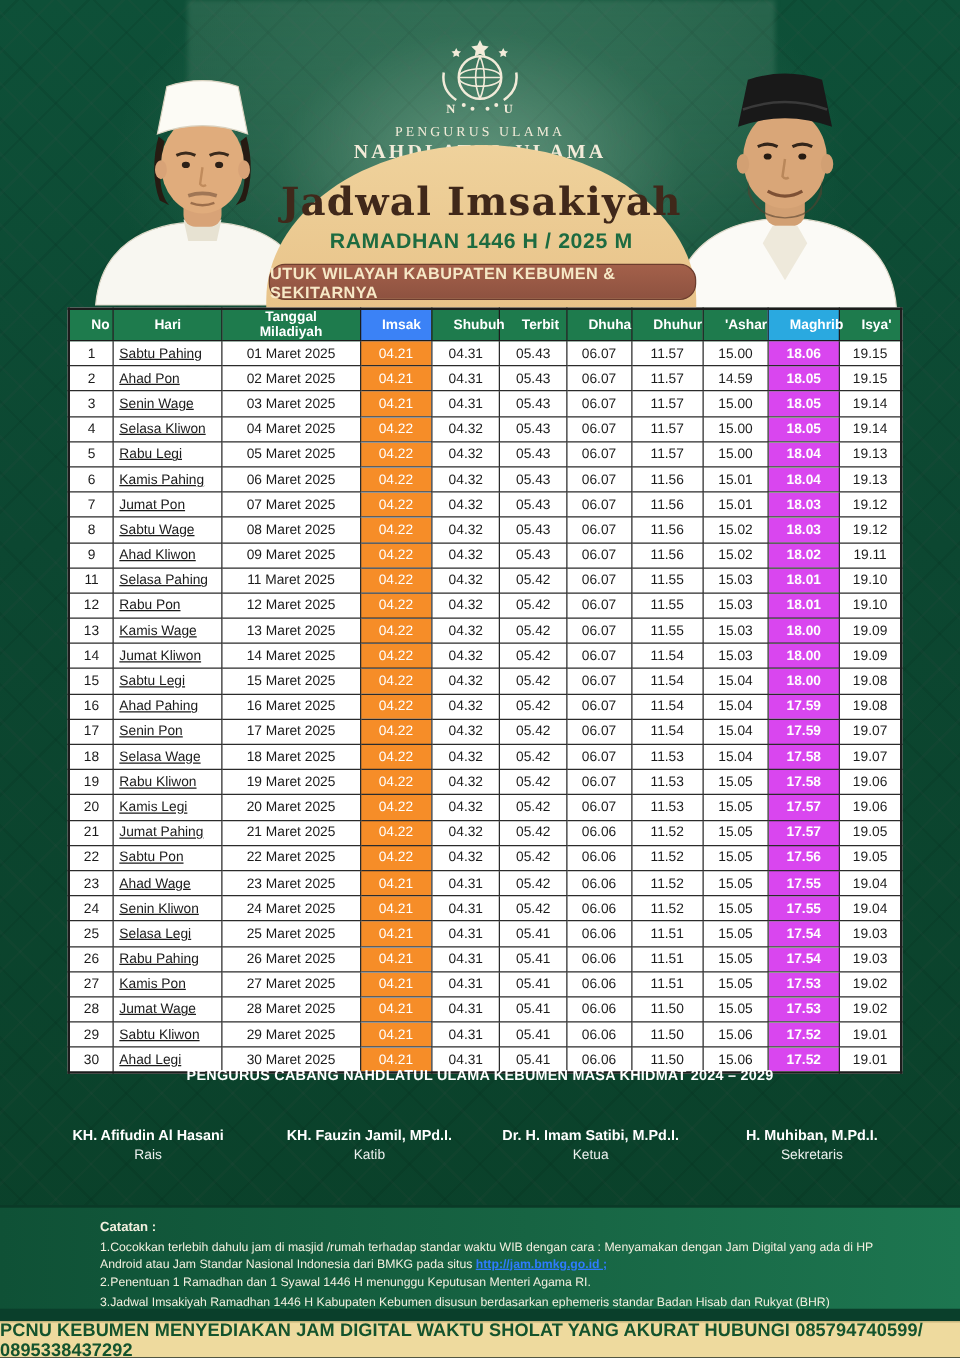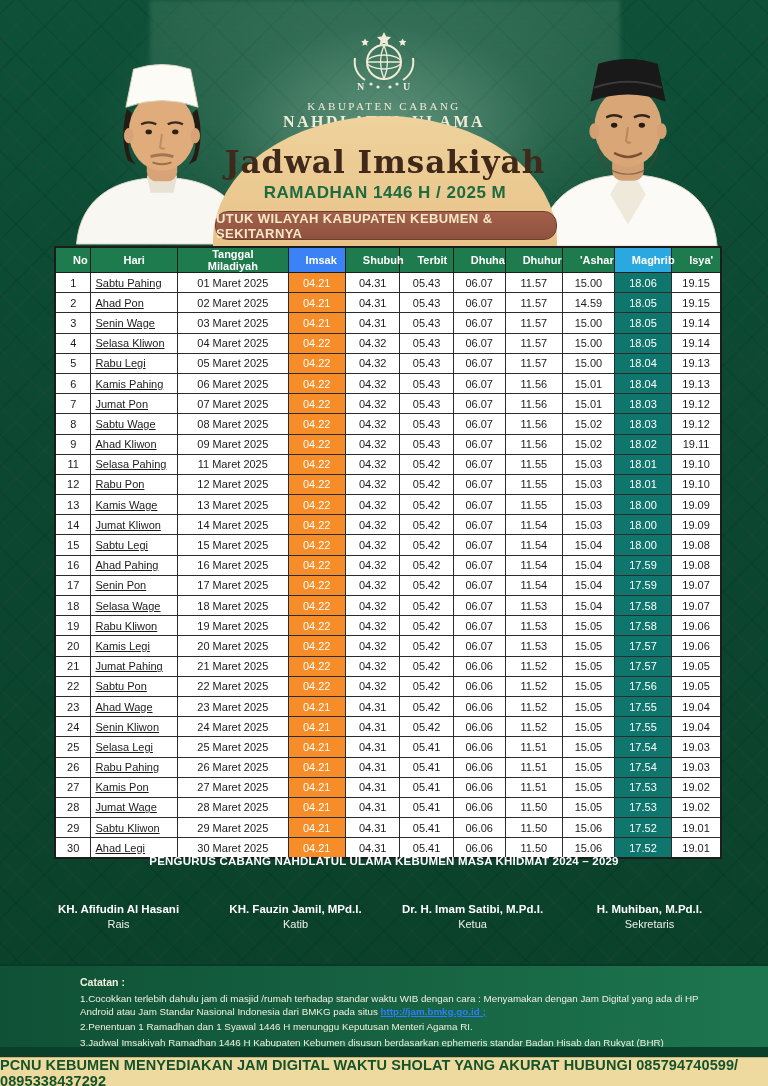--- a/index.html
+++ b/index.html
@@ -65,21 +65,21 @@
     border:1px solid #1c1c1c;padding:0 17px;font-size:11px;
   }
   .prayer-table th.imsak{background:#3b82f6;}
   .prayer-table th.maghrib{background:#2aa9e0;}
   .prayer-table td{
     border:1px solid #2b2b2b;height:19.2px;padding:0 2px;text-align:center;
     white-space:nowrap;overflow:hidden;
   }
   .prayer-table td.hari{text-align:left;padding-left:4px;text-decoration:underline;}
   .prayer-table td.imsak{background:#f68d28;color:#fff;margin-top:12px;}
-  .prayer-table td.maghrib{background:#0f766e;color:#fff;}
+  .prayer-table td.maghrib{background:#d946ef;color:#fff;font-weight:bold;}
   col.c0{width:5.4%}col.c1{width:13.0%}col.c2{width:16.6%}col.c3{width:8.6%}
   col.c4{width:8.2%}col.c5{width:8.0%}col.c6{width:7.8%}col.c7{width:8.6%}
   col.c8{width:7.8%}col.c9{width:8.6%}col.c10{width:7.4%}
   
   .masa-khidmat{
     position:absolute;left:0;right:0;top:855px;text-align:center;color:#fff;
     font-weight:bold;font-size:11.5px;letter-spacing:.2px;
   }
   .signatures{
     position:absolute;left:30px;right:30px;top:903px;display:flex;
@@ -165,21 +165,21 @@
         <path d="M20,6 l1.5,3 3.3,.5 -2.4,2.3 .6,3.3 -3,-1.6 -3,1.6 .6,-3.3 -2.4,-2.3 3.3,-.5 Z" transform="scale(.8) translate(5,2)"></path>
         <path d="M58,6 l1.5,3 3.3,.5 -2.4,2.3 .6,3.3 -3,-1.6 -3,1.6 .6,-3.3 -2.4,-2.3 3.3,-.5 Z" transform="scale(.8) translate(14,2)"></path>
         <circle cx="26" cy="52" r="1.6"></circle>
           <circle cx="33" cy="55" r="1.6"></circle>
         <circle cx="45" cy="55" r="1.6"></circle>
           <circle cx="52" cy="52" r="1.6"></circle>
         <text x="12" y="58" font-family="Liberation Serif, serif" font-size="10" font-weight="bold">N</text>
         <text x="58" y="58" font-family="Liberation Serif, serif" font-size="10" font-weight="bold">U</text>
       </g>
     </svg>
-    <div class="org-l1">KABUPATEN CABANG</div>
+    <div class="org-l1">PENGURUS ULAMA</div>
     <div class="org-l2">NAHDLATUL ULAMA</div>
     <div class="org-l3">KEBUMEN</div>
   </div>
 
   <div class="dome">
     <div class="dome-title">Jadwal Imsakiyah</div>
     <div class="dome-sub">RAMADHAN 1446 H / 2025 M</div>
   </div>
   <div class="ribbon">UTUK WILAYAH KABUPATEN KEBUMEN &amp; SEKITARNYA</div>
 

